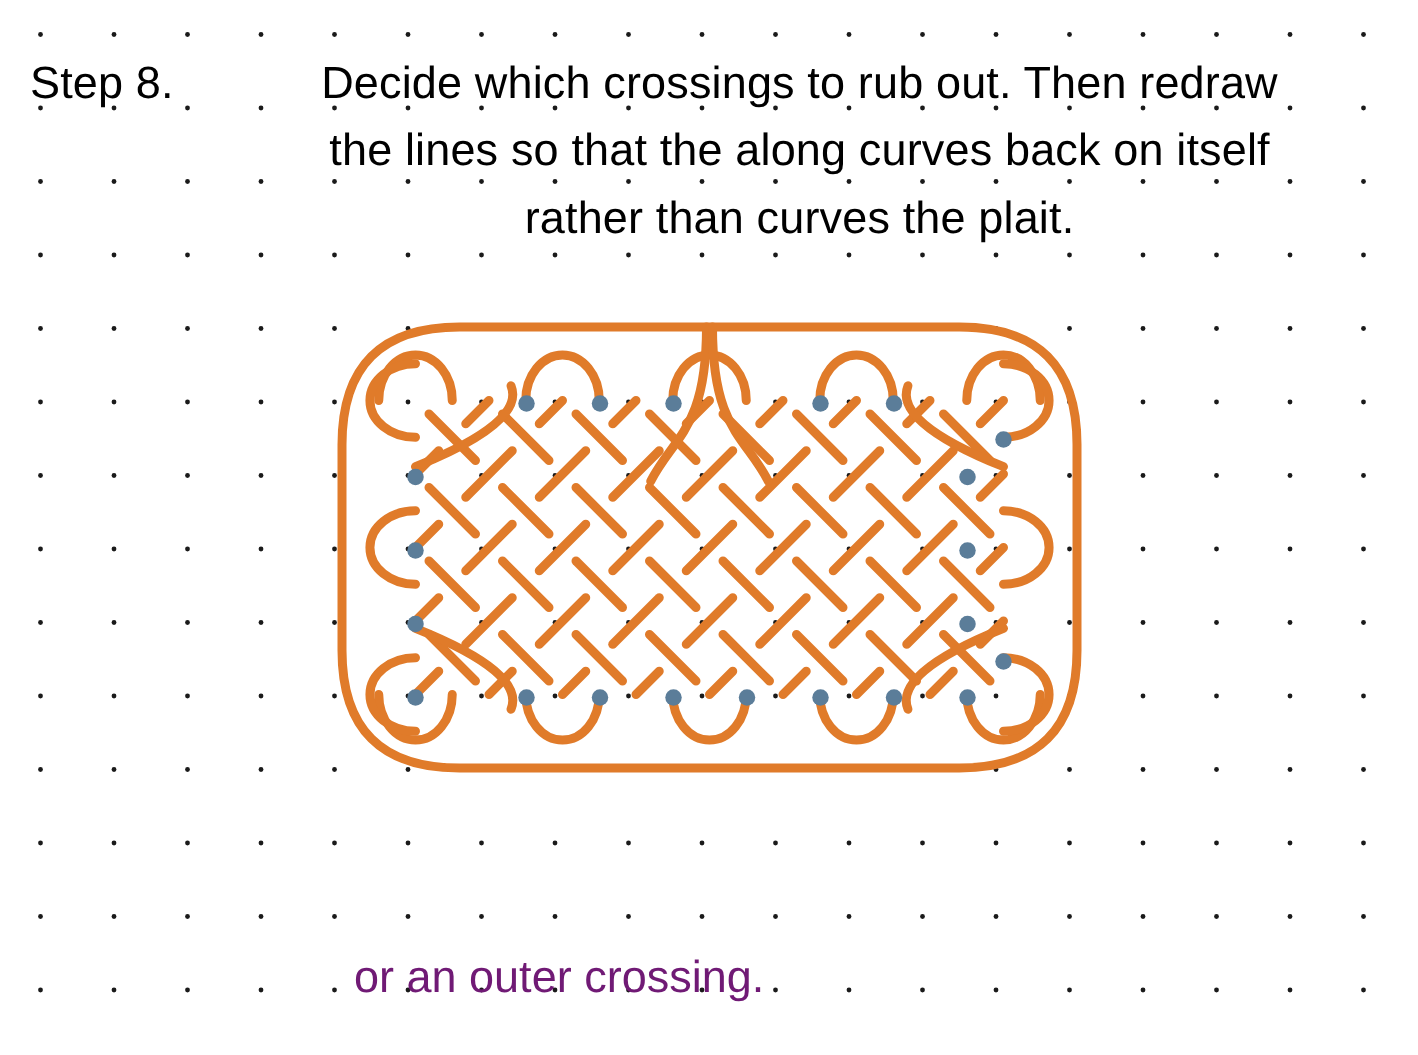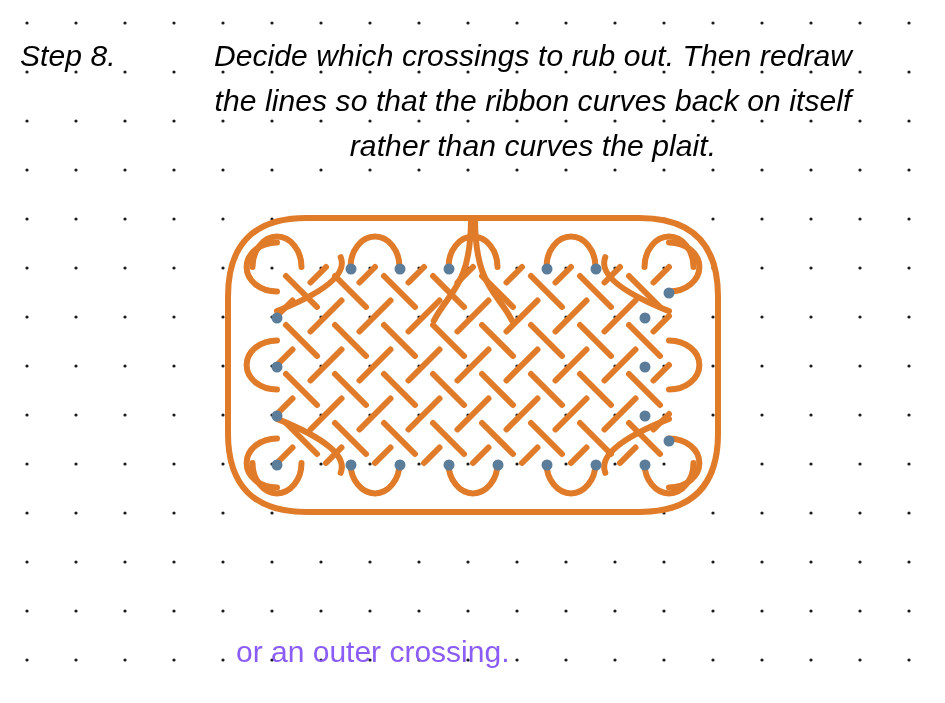--- a/index.html
+++ b/index.html
@@ -40,21 +40,20 @@
     top: 33px;
     width: 900px;
   }
   .heading-row {
     display: flex;
     align-items: flex-start;
     font-size: 30px;
     line-height: 45px;
     color: #000000;
     letter-spacing: 0.1px;
-    font-style: italic;
   }
   .step-label {
     flex: 0 0 auto;
     width: 126px;
     white-space: nowrap;
   }
   .heading-lines {
     flex: 1 1 auto;
     text-align: center;
   }
@@ -70,21 +69,21 @@
     line-height: 42px;
     color: #000000;
     white-space: nowrap;
   }
   .footer-line-2 {
     position: absolute;
     left: 236px;
     top: 631px;
     font-size: 30px;
     line-height: 42px;
-    color: #8b5cf6;
+    color: #701a75;
     white-space: nowrap;
   }
 
   
   #knot-figure {
     position: absolute;
     left: 205px;
     top: 195px;
     width: 540px;
     height: 345px;
@@ -494,21 +493,21 @@
     </g>
 </svg>
 
 <div id="slide-root">
 
   <div class="heading-block">
     <div class="heading-row">
       <div class="step-label">Step 8.</div>
       <div class="heading-lines">
         <div>Decide which crossings to rub out.  Then redraw</div>
-        <div>the lines so that the ribbon curves back on itself</div>
+        <div>the lines so that the along curves back on itself</div>
         <div>rather than curves the plait.</div>
       </div>
     </div>
   </div>
 
   <div class="footer-line-2">or an outer crossing.</div>
 
 </div>
 
 </body></html>

